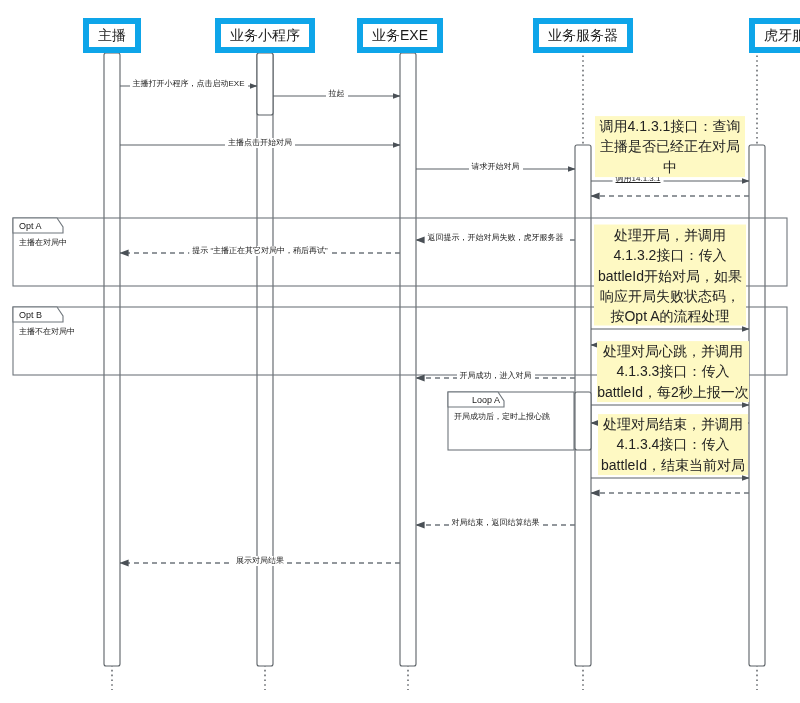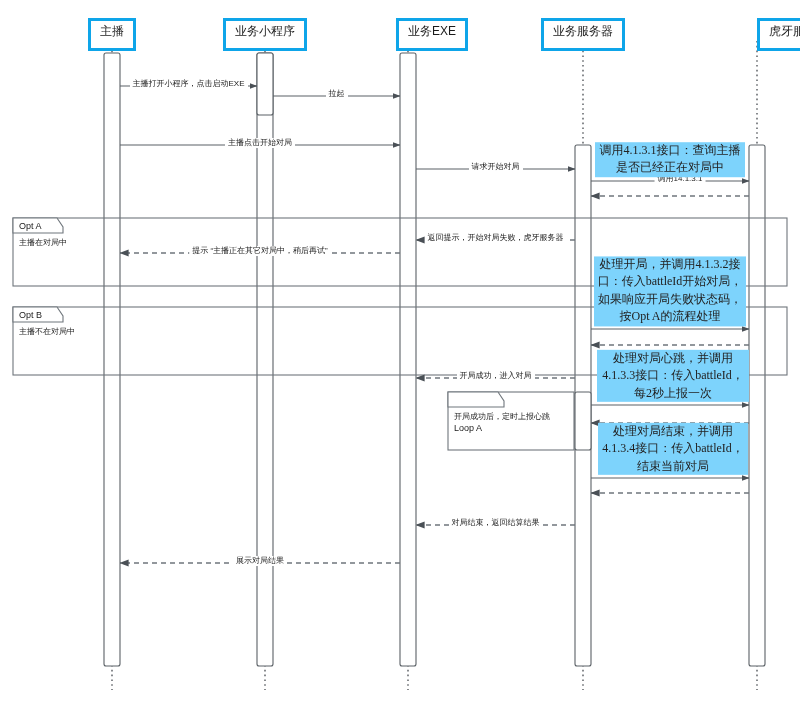--- a/index.html
+++ b/index.html
@@ -12,25 +12,25 @@
     width:800px;
     height:703px;
     background:#ffffff;
     overflow:hidden;
   }
   svg#diagram{position:absolute;left:0;top:0;width:800px;height:703px;}
 
   .plabel{
     position:absolute;
     transform:translate(-50%,0);
-    border:3px solid #0ea5e9;
+    border:6px solid #0ea5e9;
     background:#ffffff;
-    font-size:12px;
+    font-size:14px;
     color:#1b1b1b;
-    padding:4px 9px 11px 9px;
+    padding:4px 9px 5px 9px;
     line-height:1;
     white-space:nowrap;
     text-align:center;
     box-sizing:border-box;
   }
 
   .msglabel{
     position:absolute;
     transform:translate(-50%,-100%);
     font-size:8px;
@@ -38,27 +38,26 @@
     background:#ffffff;
     padding:0 3px;
     white-space:nowrap;
     line-height:1.25;
     text-align:left;
   }
 
   .notelabel{
     position:absolute;
     transform:translate(-50%,-100%);
-    font-size:12px;
+    font-size:14px;
     color:#222;
     line-height:1.45;
     text-align:center;
     white-space:normal;
-    background:#7dd3fc;
-    font-family:Liberation Serif, serif;
+    background:#fef9c3;
   }
 
   .fraglabel{
     position:absolute;
     font-size:9px;
     color:#1b1b1b;
     line-height:1;
     white-space:nowrap;
   }
   .fragcond{
@@ -120,35 +119,35 @@
         <line x1="575" y1="525" x2="416" y2="525" stroke="#6f767c" stroke-width="1.3" marker-end="url(#arrowFilled)" stroke-dasharray="5 4"></line>
         <line x1="400" y1="563" x2="120" y2="563" stroke="#6f767c" stroke-width="1.3" marker-end="url(#arrowFilled)" stroke-dasharray="5 4"></line>
       </g>
   </svg>
 
   <div id="overlay">
       <div class="fraglabel" style="left: 19px; top: 222px;">Opt A</div>
       <div class="fragcond" style="left: 19px; top: 239px;">主播在对局中</div>
       <div class="fraglabel" style="left: 19px; top: 311px;">Opt B</div>
       <div class="fragcond" style="left: 19px; top: 328px;">主播不在对局中</div>
-      <div class="fraglabel" style="left: 454px; top: 396px; margin-top: 28px;">Loop A</div>
+      <div class="fraglabel" style="left: 472px; top: 396px;">Loop A</div>
       <div class="fragcond" style="left: 454px; top: 413px;">开局成功后，定时上报心跳</div>
       <div class="msglabel" style="left: 188.5px; top: 89px;">主播打开小程序，点击启动EXE</div>
       <div class="msglabel" style="left: 336.5px; top: 99px;">拉起</div>
       <div class="msglabel" style="left: 260px; top: 148px;">主播点击开始对局</div>
       <div class="msglabel" style="left: 495.5px; top: 172px;">请求开始对局</div>
-      <div class="msglabel" style="left: 680px; top: 184px;">调用14.1.3.1</div>
+      <div class="msglabel" style="left: 638px; top: 184px; text-decoration: underline;">调用14.1.3.1</div>
       <div class="msglabel" style="left: 495.5px; top: 243px;">返回提示，开始对局失败，虎牙服务器</div>
       <div class="msglabel" style="left: 260px; top: 256px;">提示 “主播正在其它对局中，稍后再试”</div>
       <div class="msglabel" style="left: 495.5px; top: 381px;">开局成功，进入对局</div>
       <div class="msglabel" style="left: 495.5px; top: 528px;">对局结束，返回结算结果</div>
       <div class="msglabel" style="left: 260px; top: 566px;">展示对局结果</div>
       <div class="notelabel" style="left: 670px; top: 177px; width: 150px;">调用4.1.3.1接口：查询主播是否已经正在对局中</div>
       <div class="notelabel" style="left: 670px; top: 326px; width: 152px; text-align: center;">处理开局，并调用4.1.3.2接口：传入battleId开始对局，如果响应开局失败状态码，按Opt A的流程处理</div>
       <div class="notelabel" style="left: 673px; top: 402px; width: 152px;">处理对局心跳，并调用4.1.3.3接口：传入battleId，每2秒上报一次</div>
       <div class="notelabel" style="left: 673px; top: 475px; width: 150px;">处理对局结束，并调用4.1.3.4接口：传入battleId，结束当前对局</div>
       <div class="plabel" style="left: 112px; top: 18px;">主播</div>
       <div class="plabel" style="left: 265px; top: 18px;">业务小程序</div>
-      <div class="plabel" style="left: 432px; top: 18px;">业务EXE</div>
+      <div class="plabel" style="left: 400px; top: 18px;">业务EXE</div>
       <div class="plabel" style="left: 583px; top: 18px;">业务服务器</div>
       <div class="plabel" style="left: 757px; top: 18px; margin-left: 42px;">虎牙服务器</div>
     </div>
 </div>
 
 </body></html>

